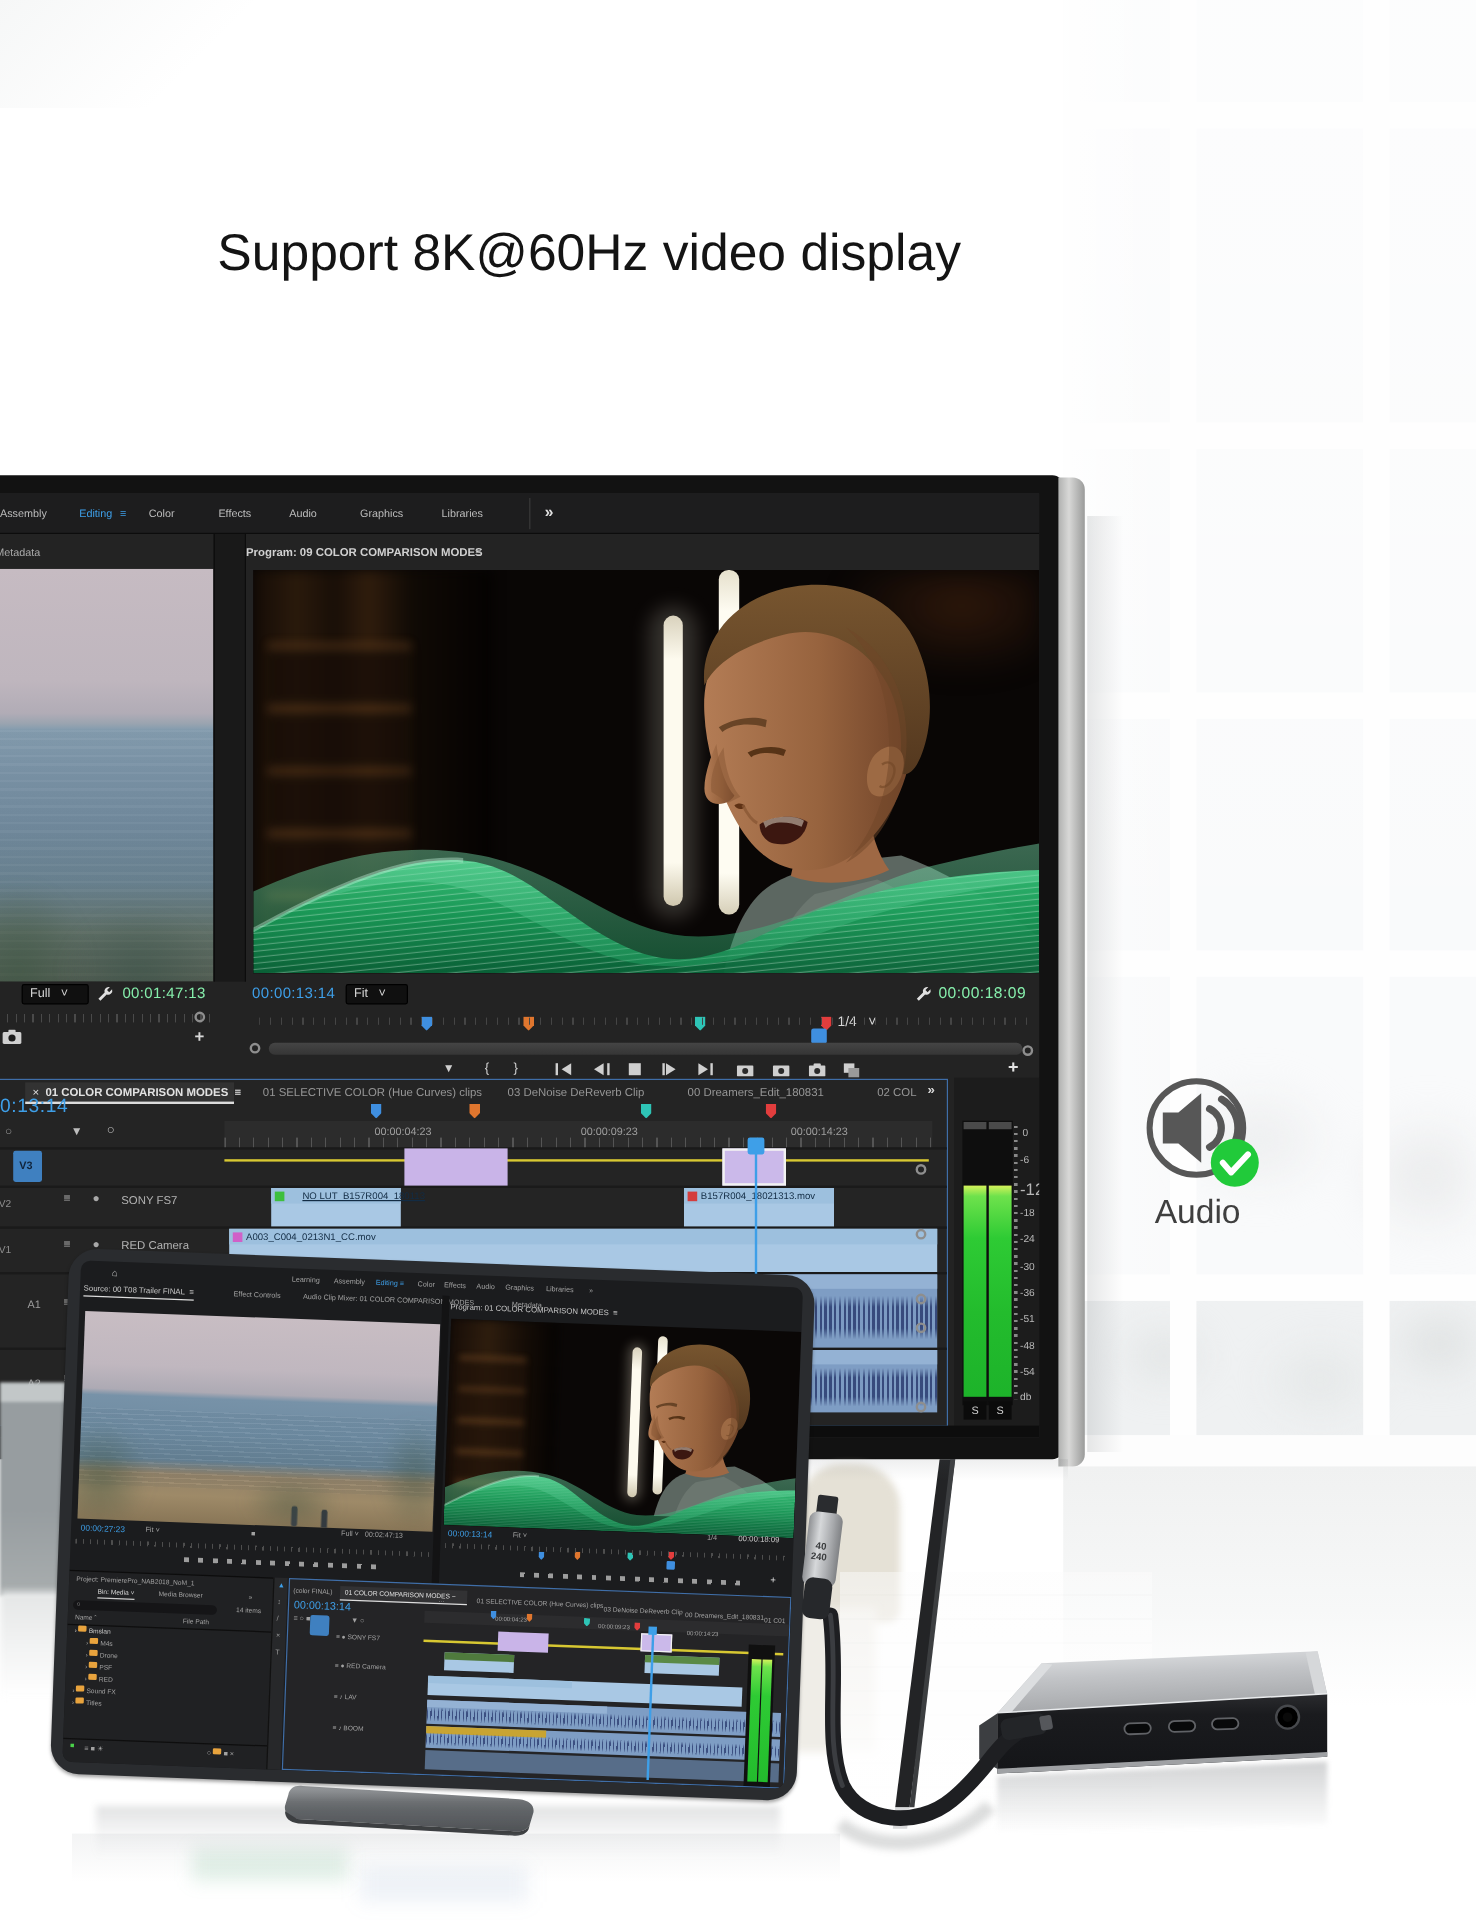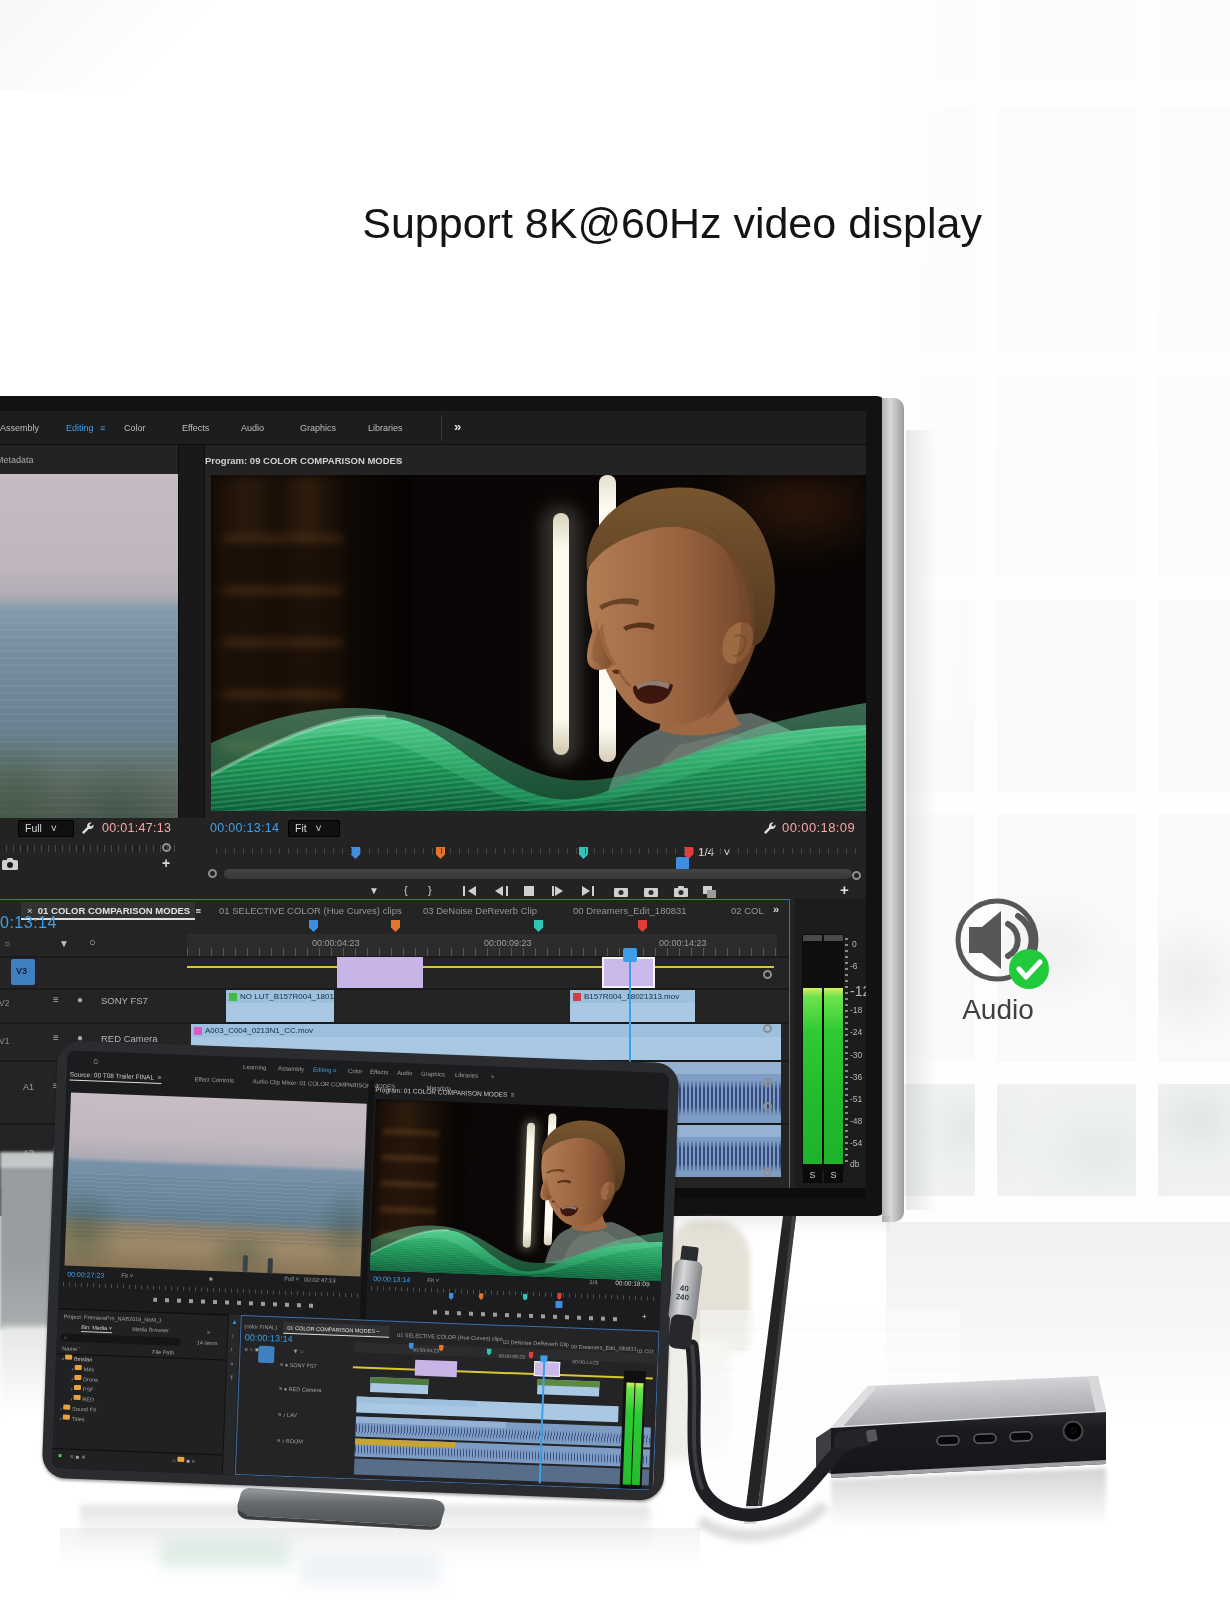--- a/index.html
+++ b/index.html
@@ -8,35 +8,35 @@
   font-family:"Liberation Sans",sans-serif;}
 .abs{position:absolute;}
 
 #winR{position:absolute;left:886px;top:0;width:344px;height:1210px;background:#f9fafb;}
 .mullV{position:absolute;background:#fefefe;width:22px;}
 .mullH{position:absolute;background:#fefefe;height:22px;}
 .paneblur{position:absolute;filter:blur(14px);}
 
 #title{position:absolute;left:0;top:98px;width:1230px;text-align:center;
  font-size:77px;font-weight:bold;color:#2aa4dd;letter-spacing:-1px;}
-#subtitle{position:absolute;left:0;top:199px;width:982px;text-align:right;
+#subtitle{position:absolute;left:0;top:187px;width:982px;text-align:center;
  font-size:43px;color:#141414;}
 
 #audio-badge{position:absolute;left:930px;top:880px;width:160px;height:160px;}
 #audio-label{position:absolute;left:930px;top:994px;width:136px;text-align:center;font-size:28px;color:#3f3f3f;}
 
 #mon{position:absolute;left:-24px;top:396px;width:930px;height:820px;}
 #mon-face{position:absolute;left:0;top:0;width:910px;height:820px;background:#121212;border-radius:0 9px 9px 0;}
 #mon-edge{position:absolute;left:906px;top:2px;width:22px;height:824px;background:linear-gradient(90deg,#b0b1b0,#d8d8d7 40%,#9a9b9a);border-radius:0 10px 10px 0;}
 #screen{position:absolute;left:0;top:15px;width:890px;height:787px;background:#232323;overflow:hidden;
  font-family:"Liberation Sans",sans-serif;color:#c8c8c8;}
 #screen .t{position:absolute;white-space:nowrap;}
 .tabtx{font-size:9px;color:#bdbdbd;}
 .lab{font-size:9px;color:#aaa;}
-.tc{font-size:12.5px;color:#fca5a5;letter-spacing:.3px;}
+.tc{font-size:12.5px;color:#86efac;letter-spacing:.3px;}
 .tcb{font-size:12.5px;color:#3e9fe8;letter-spacing:.3px;}
 .btn{background:#101010;border:1px solid #000;border-radius:2px;color:#d6d6d6;font-size:10.5px;line-height:15px;padding:0 6px;}
 .mk{position:absolute;width:9px;height:12px;clip-path:polygon(0 0,100% 0,100% 62%,50% 100%,0 62%);}
 .dot{position:absolute;width:9px;height:9px;border:2px solid #8e8e8e;border-radius:50%;background:transparent;}
 .icw{position:absolute;color:#cfcfcf;font-size:11px;}
 .vbar{position:absolute;width:2px;background:#cfcfcf;}
 .trR{position:absolute;width:0;height:0;border-top:5px solid transparent;border-bottom:5px solid transparent;border-left:8px solid #cfcfcf;}
 .trL{position:absolute;width:0;height:0;border-top:5px solid transparent;border-bottom:5px solid transparent;border-right:8px solid #cfcfcf;}
 .fold{display:inline-block;width:7px;height:5px;background:#e8a33d;border-radius:1px;vertical-align:1px;}
 
@@ -297,21 +297,21 @@
         <div class="mk" style="left:416px;top:20px;background:#e0762e;"></div>
         <div class="mk" style="left:559px;top:20px;background:#2ec4b6;"></div>
         <div class="mk" style="left:663px;top:20px;background:#e23d3d;"></div>
 
         <div class="abs" style="left:212px;top:66px;width:587px;height:2px;background:#d8c832;"></div>
         <div class="abs" style="left:362px;top:57px;width:86px;height:31px;background:#c9b4e8;"></div>
         <div class="abs" style="left:627px;top:57px;width:53px;height:31px;background:#cbb9ea;border:2px solid #f2f2f2;"></div>
         <div class="abs" style="left:251px;top:90px;width:108px;height:32px;background:#a9c8e4;"></div>
         <div class="abs" style="left:251px;top:90px;width:108px;height:13px;background:#9dc0de;"></div>
         <div class="abs" style="left:254px;top:93px;width:8px;height:8px;background:#3dbf3d;"></div>
-        <div class="t" style="left:265px;top:92px;font-size:8px;color:#132c44;">NO LUT_B157R004_180113</div>
+        <div class="t" style="left:277px;top:92px;font-size:8px;color:#132c44;text-decoration:underline;">NO LUT_B157R004_180113</div>
         <div class="abs" style="left:595px;top:90px;width:125px;height:32px;background:#a9c8e4;"></div>
         <div class="abs" style="left:595px;top:90px;width:125px;height:13px;background:#9dc0de;"></div>
         <div class="abs" style="left:598px;top:93px;width:8px;height:8px;background:#d43d3d;"></div>
         <div class="t" style="left:609px;top:92px;font-size:8px;color:#132c44;">B157R004_18021313.mov</div>
         <div class="abs" style="left:216px;top:124px;width:590px;height:36px;background:#a9c8e4;"></div>
         <div class="abs" style="left:216px;top:124px;width:590px;height:13px;background:#9dc0de;"></div>
         <div class="abs" style="left:219px;top:127px;width:8px;height:8px;background:#d060c8;"></div>
         <div class="t" style="left:230px;top:126px;font-size:8px;color:#132c44;">A003_C004_0213N1_CC.mov</div>
 
         <div class="abs" style="left:216px;top:162px;width:590px;height:61px;background:#7e9dc4;"></div>

